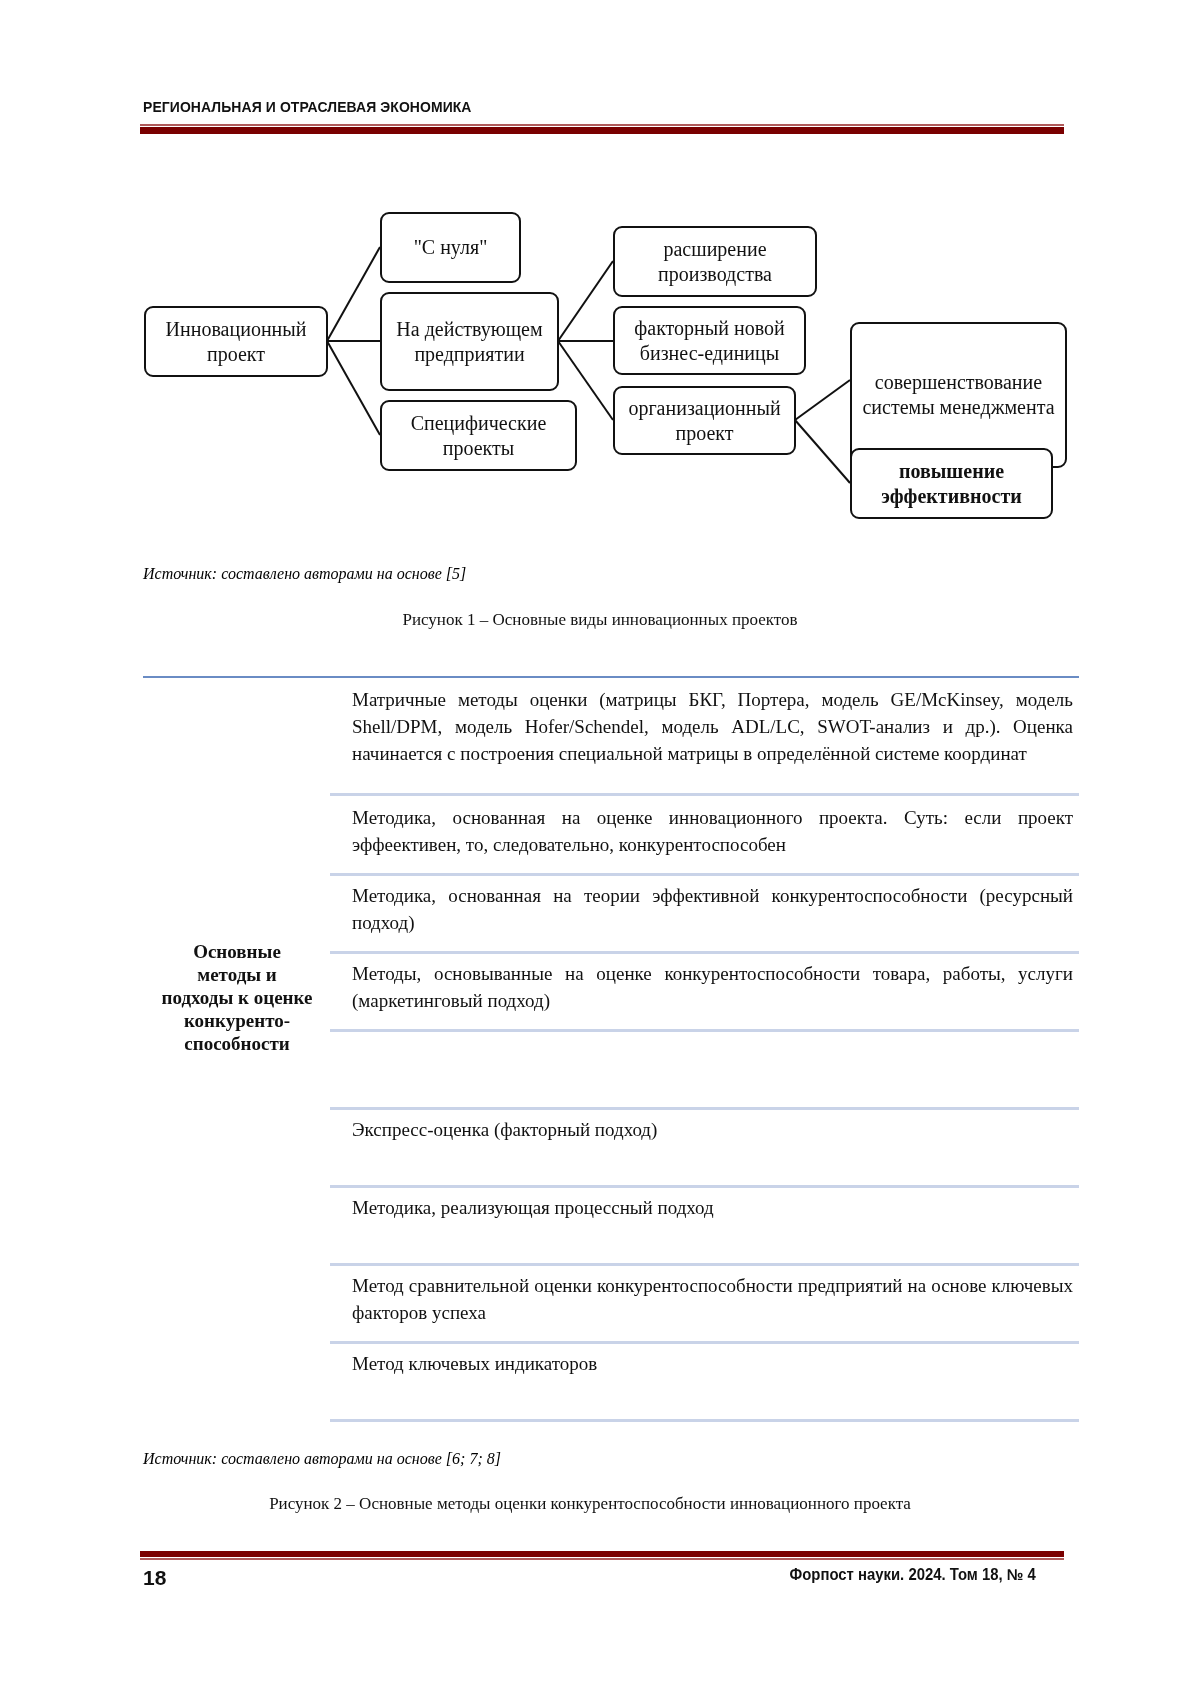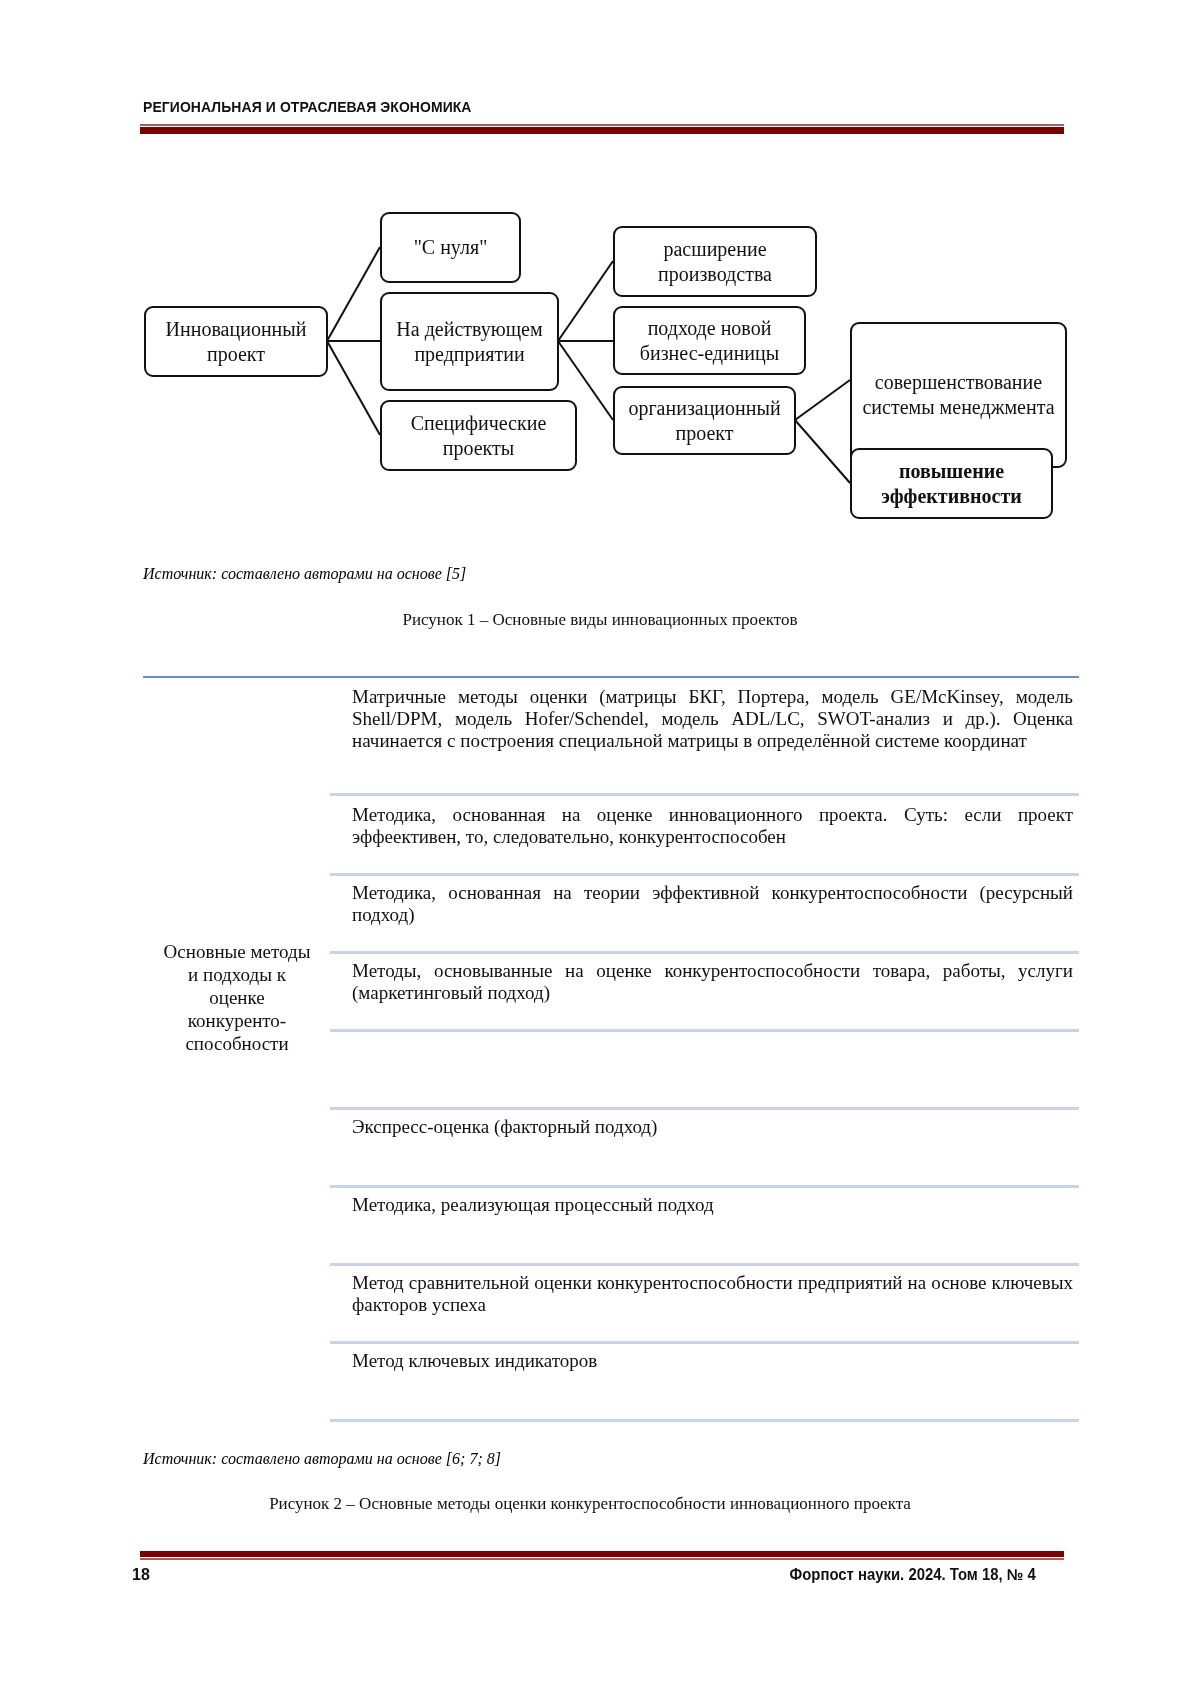--- a/index.html
+++ b/index.html
@@ -7,38 +7,38 @@
          font-family: "Liberation Serif", "DejaVu Serif", serif; color: #111; }
   .header-title { position: absolute; left: 143px; top: 98px; font-family: "Liberation Sans", "DejaVu Sans", sans-serif;
                   font-weight: bold; font-size: 15px; letter-spacing: 0.1px; transform: scaleX(0.93); transform-origin: left; }
   .rule { position: absolute; left: 140px; width: 924px; }
   .rule .thin { height: 2px; background: #b05a5a; }
   .rule .gap { height: 1px; background: #fff; }
   .rule .thick { height: 7px; background: #7a0000; }
   #top-rule { top: 124px; }
   #bottom-rule { top: 1551px; }
   #bottom-rule .thick { height: 6px; }
-  .footer-page { position: absolute; left: 132px; top: 1566px; font-family: "Liberation Sans", "DejaVu Sans", sans-serif;
-                 font-weight: bold; font-size: 16px; }
+  .footer-page { position: absolute; left: 143px; top: 1566px; font-family: "Liberation Sans", "DejaVu Sans", sans-serif;
+                 font-weight: bold; font-size: 21px; }
   .footer-journal { position: absolute; right: 164px; top: 1566px; font-family: "Liberation Sans", "DejaVu Sans", sans-serif;
                     font-weight: bold; font-size: 16px; transform: scaleX(0.93); transform-origin: right; }
 
   svg#diagram { position: absolute; left: 0; top: 0; width: 1200px; height: 560px; }
   .box { position: absolute; border: 2px solid #111; border-radius: 9px; background: #fff;
          display: flex; align-items: center; justify-content: center; text-align: center;
          font-size: 20px; line-height: 25px; box-sizing: border-box; padding: 0 4px; }
 
   .source { position: absolute; left: 143px; font-style: italic; font-size: 16px; color: #000000; }
   .caption { position: absolute; left: 0; width: 1200px; text-align: center; font-size: 17px; }
 
   #methods-top-line { position: absolute; left: 143px; top: 676px; width: 936px; height: 2px; background: #6a8cc4; }
   .methods-label { position: absolute; left: 160px; top: 940px; width: 154px; text-align: center;
-                   font-weight: normal; font-size: 19px; line-height: 23px; }
+                   font-weight: bold; font-size: 19px; line-height: 23px; }
   .method-row { position: absolute; left: 330px; width: 749px; box-sizing: border-box; }
-  .method-row .text { padding-left: 22px; padding-right: 6px; font-size: 19px; line-height: 22px; text-align: justify;
+  .method-row .text { padding-left: 22px; padding-right: 6px; font-size: 19px; line-height: 27px; text-align: justify;
                       text-align-last: left; }
   .method-row .sep { position: absolute; left: 0; right: 0; bottom: 0; height: 3px; background: #c9d3e8; }
 </style>
 </head>
 <body>
 
 <div class="header-title">РЕГИОНАЛЬНАЯ И ОТРАСЛЕВАЯ ЭКОНОМИКА</div>
 <div class="rule" id="top-rule">
   <div class="thin"></div>
     <div class="gap"></div>
@@ -56,21 +56,21 @@
     <line x1="795" y1="420" x2="850" y2="380"></line>
     <line x1="795" y1="420" x2="850" y2="483"></line>
   </g>
 </svg>
 
 <div class="box" style="left:144px;top:306px;width:184px;height:71px;">Инновационный проект</div>
 <div class="box" style="left:380px;top:212px;width:141px;height:71px;">"С нуля"</div>
 <div class="box" style="left:380px;top:292px;width:179px;height:99px;">На действующем предприятии</div>
 <div class="box" style="left:380px;top:400px;width:197px;height:71px;">Специфические проекты</div>
 <div class="box" style="left:613px;top:226px;width:204px;height:71px;">расширение производства</div>
-<div class="box" style="left:613px;top:306px;width:193px;height:69px;">подходе новой бизнес-единицы</div>
+<div class="box" style="left:613px;top:306px;width:193px;height:69px;">факторный новой бизнес-единицы</div>
 <div class="box" style="left:613px;top:386px;width:183px;height:69px;">организационный проект</div>
 <div class="box" style="left:850px;top:322px;width:217px;height:146px;">совершенствование системы менеджмента</div>
 <div class="box" style="left:850px;top:448px;width:203px;height:71px;font-weight:bold;">повышение эффективности</div>
 
 <div class="source" style="top:565px;">Источник: составлено авторами на основе [5]</div>
 <div class="caption" style="top:610px;">Рисунок 1 – Основные виды инновационных проектов</div>
 
 <div id="methods-top-line"></div>
 <div class="methods-label">Основные методы и подходы к оценке конкуренто-способности</div>
 

